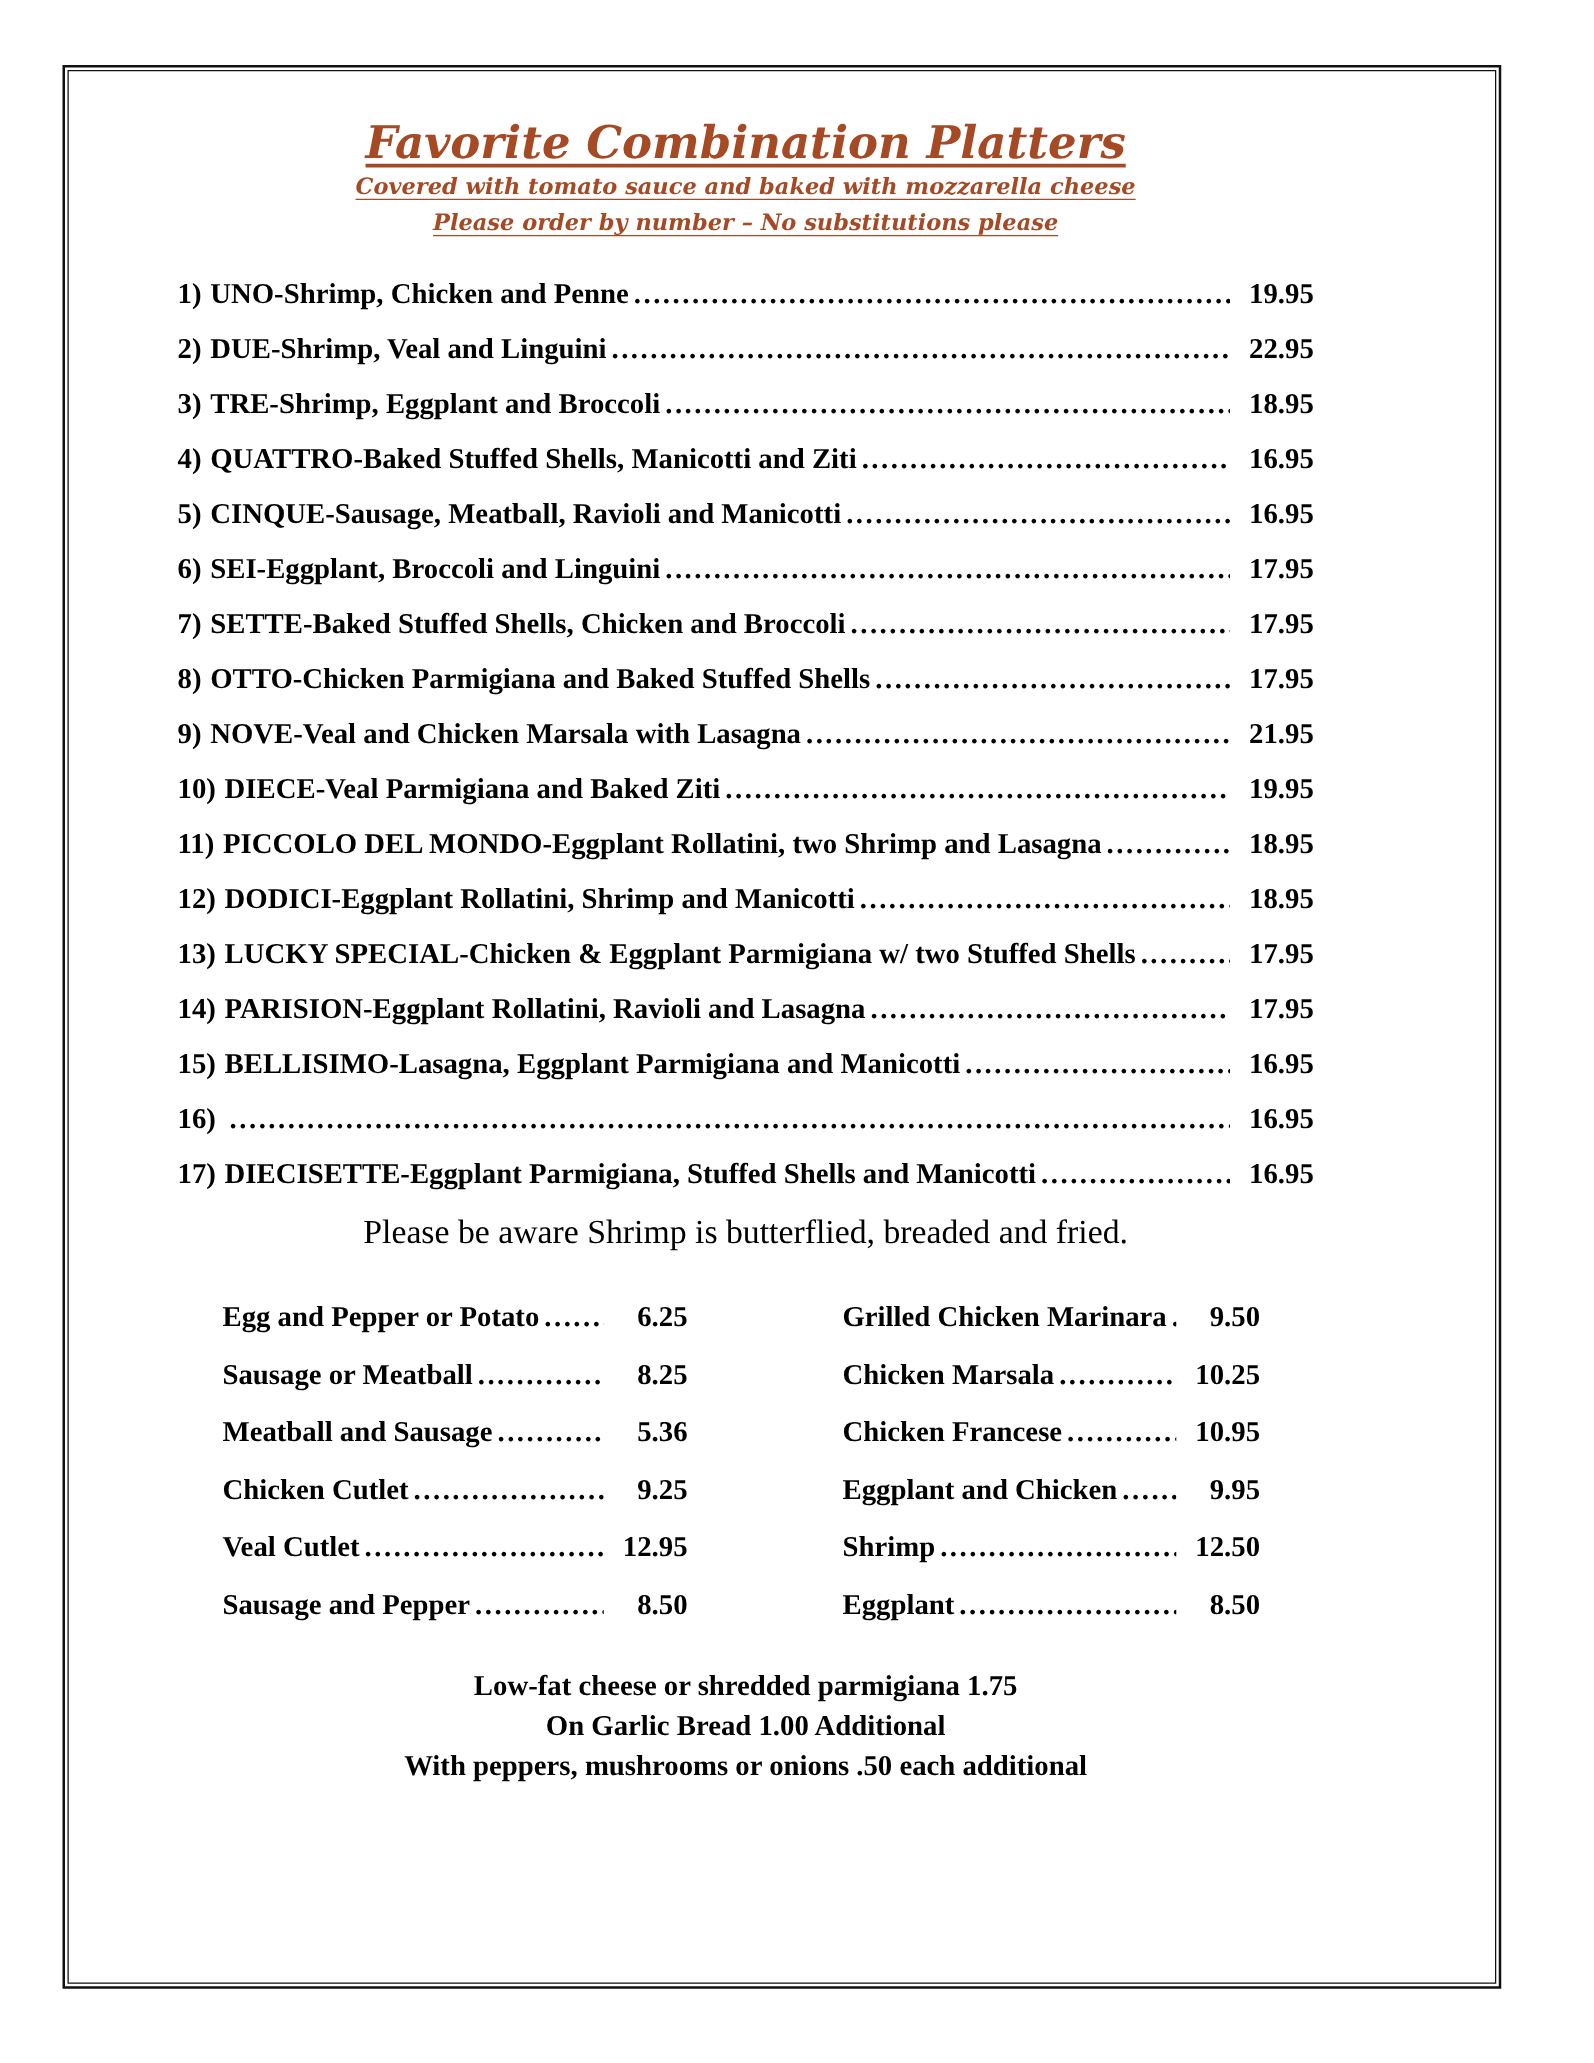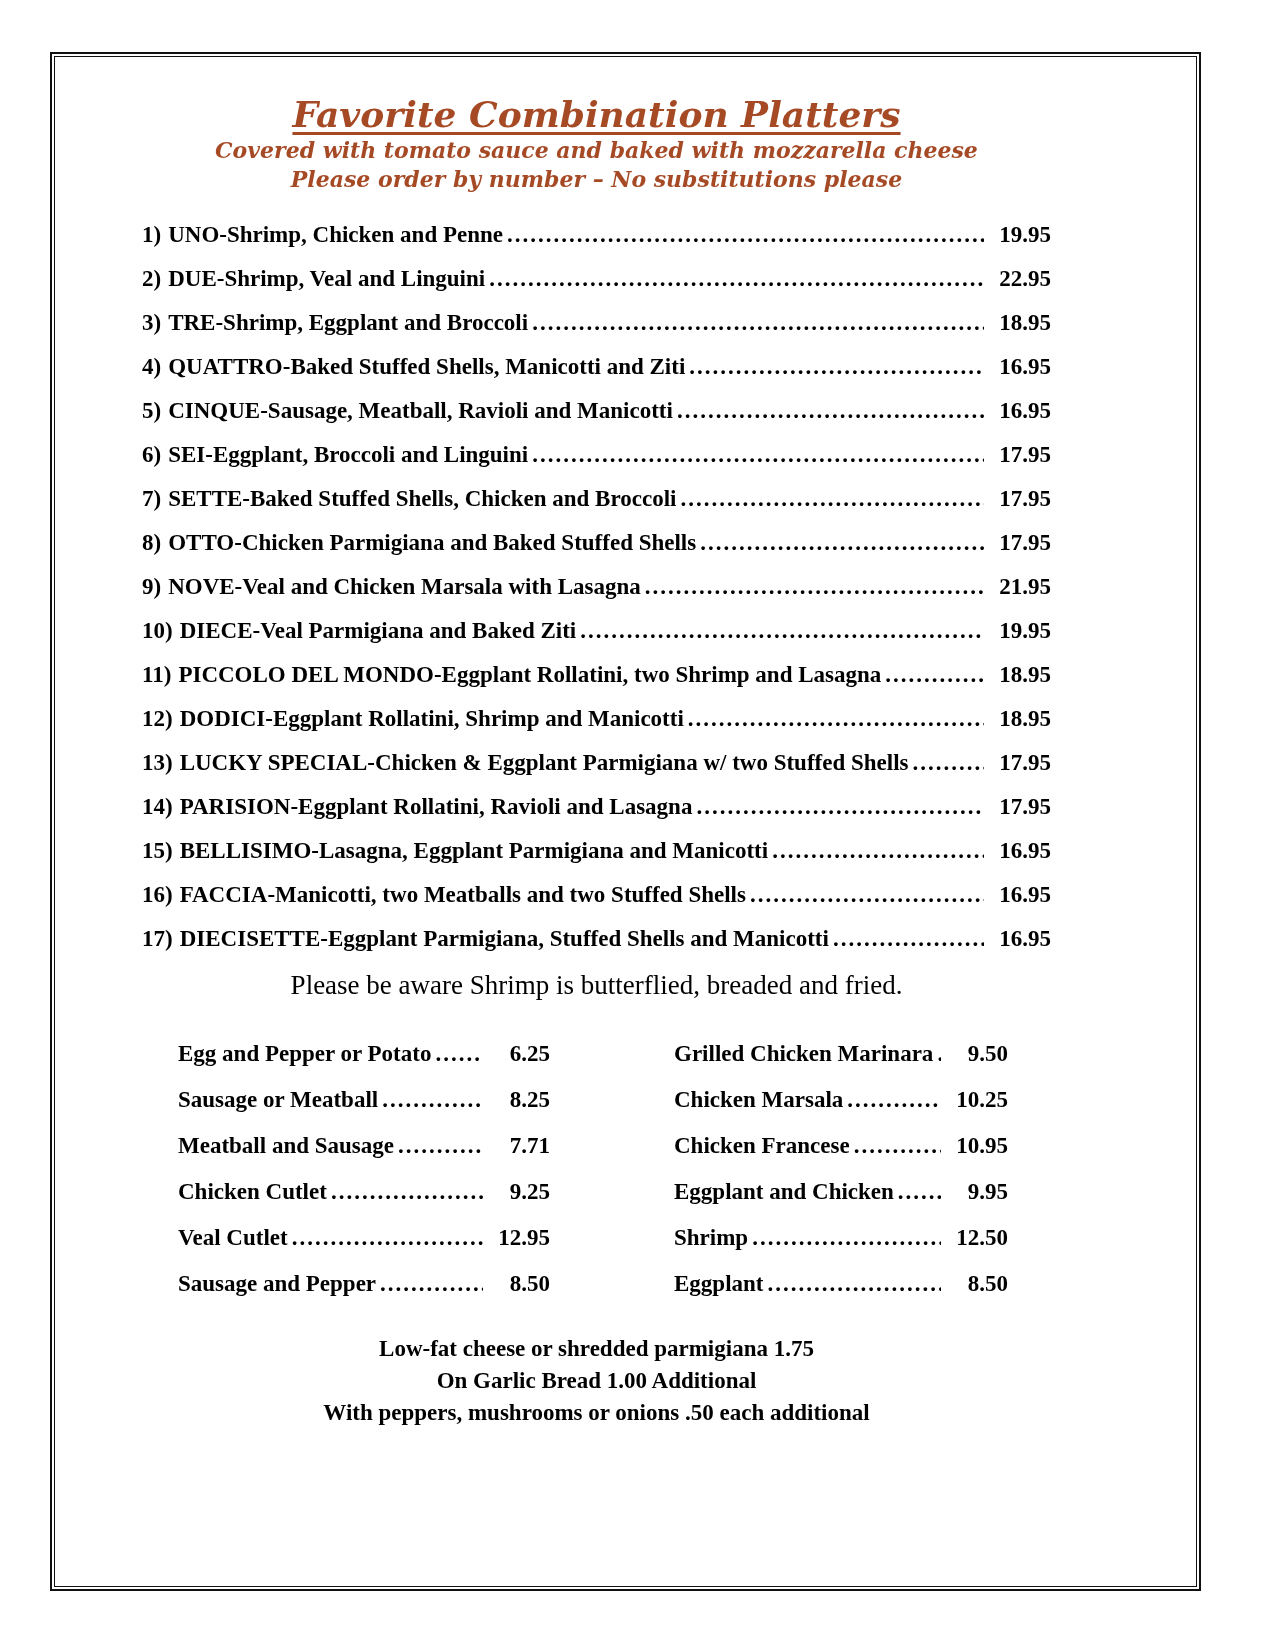--- a/index.html
+++ b/index.html
@@ -7,21 +7,21 @@
         font-family:"Liberation Serif",serif;color:#000;}
   .page-border{position:absolute;left:50px;top:52px;width:1151px;height:1539px;
         border:2px solid #111;box-sizing:border-box;pointer-events:none;}
   .page-border-inner{position:absolute;inset:2px;border:1px solid #111;}
   .content{position:absolute;left:50px;top:52px;width:1151px;height:1539px;box-sizing:border-box;
         padding:42px 150px 0 92px;}
   .center{text-align:center;}
   .accent{color:var(--accent,#A64A26);}
   .script{font-family:"DejaVu Serif",serif;font-style:italic;font-weight:bold;}
   .title{font-size:36px;line-height:40px;text-decoration:underline;text-underline-offset:5px;}
-  .subtitle{font-size:22px;line-height:26px;text-underline-offset:4px;margin-top:3px;}
+  .subtitle{font-size:18px;line-height:26px;text-decoration:underline;text-underline-offset:4px;margin-top:3px;}
   .menu-list{margin-top:30px;}
   .row{display:flex;align-items:baseline;font-weight:bold;font-size:23px;line-height:26px;margin-bottom:18px;}
   .num{margin-right:7px;white-space:nowrap;}
   .nm{white-space:nowrap;}
   .dots{flex:1 1 auto;overflow:hidden;white-space:nowrap;letter-spacing:2px;margin:0 5px 0 4px;}
   .price{flex:0 0 auto;width:62px;text-align:right;white-space:nowrap;}
   .note{font-weight:normal;font-size:27px;margin-top:7px;}
   .heros-heading{font-size:31px;line-height:42px;margin-top:52px;text-decoration:underline;text-underline-offset:5px;}
   .heros-cols{display:flex;margin-top:40px;}
   .heros-col-left{width:408px;margin-right:80px;}
@@ -146,21 +146,20 @@
 
         <div class="row">
           <span class="num">15)</span>
           <span class="nm">BELLISIMO-Lasagna, Eggplant Parmigiana and Manicotti</span>
           <span class="dots">................................................................................................................................................................</span>
           <span class="price">16.95</span>
         </div>
 
         <div class="row">
           <span class="num">16)</span>
-          <span class="nm">FACCIA-Manicotti, two Meatballs and two Stuffed Shells</span>
           <span class="dots">................................................................................................................................................................</span>
           <span class="price">16.95</span>
         </div>
 
         <div class="row">
           <span class="num">17)</span>
           <span class="nm">DIECISETTE-Eggplant Parmigiana, Stuffed Shells and Manicotti</span>
           <span class="dots">................................................................................................................................................................</span>
           <span class="price">16.95</span>
         </div>
@@ -180,21 +179,21 @@
 
           <div class="row">
             <span class="nm">Sausage or Meatball</span>
             <span class="dots">................................................................................................................................................................</span>
             <span class="price">8.25</span>
           </div>
 
           <div class="row">
             <span class="nm">Meatball and Sausage</span>
             <span class="dots">................................................................................................................................................................</span>
-            <span class="price">7.71</span>
+            <span class="price">5.36</span>
           </div>
 
           <div class="row">
             <span class="nm">Chicken Cutlet</span>
             <span class="dots">................................................................................................................................................................</span>
             <span class="price">9.25</span>
           </div>
 
           <div class="row">
             <span class="nm">Veal Cutlet</span>

